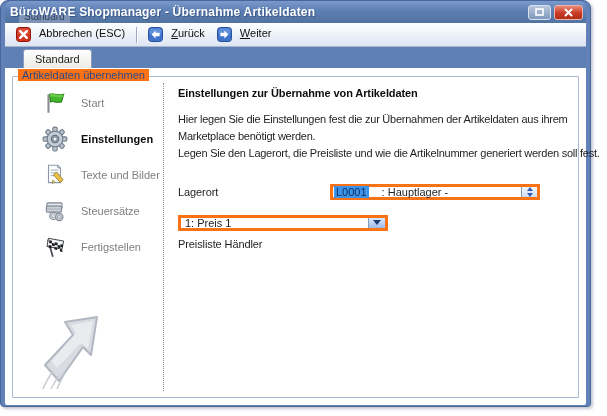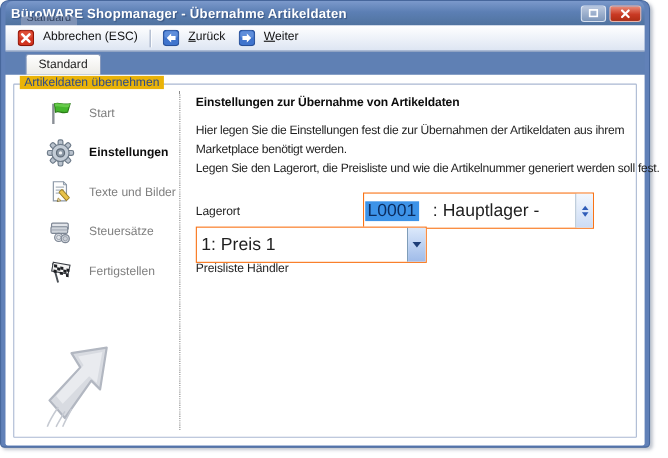--- a/index.html
+++ b/index.html
@@ -53,43 +53,43 @@
   .tab {
     position:absolute; left:18px; bottom:0; height:18px; padding:0 11px;
     background:linear-gradient(#ffffff,#ecebe6); border:1px solid #8b9cbd; border-bottom:none;
     border-radius:3px 3px 0 0; font-size:11px; color:#1d1d1d;
     display:flex; align-items:center;
   }
   
   .mainpanel { position:relative; height:337px; background:#ffffff; border-radius:0 0 2px 2px; }
   .groupbox { position:absolute; left:7px; right:7px; top:8px; bottom:7px; border:1px solid #aab8d2; border-radius:1px; }
   .groupbox-label {
-    position:absolute; top:-8px; left:5px; background:#eab308; padding:0 4px;
+    position:absolute; top:-8px; left:5px; background:#f97316; padding:0 4px;
     font-size:11px; color:#2c4a88;
   }
   
   .sidebar { position:absolute; left:28px; top:10px; width:120px; }
   .step { display:flex; align-items:center; gap:13px; height:32px; margin-bottom:4px; cursor:default; }
   .step-label { font-size:11px; color:#7f7f7f; }
   .step.active .step-label { font-weight:bold; color:#0d0d0d; }
   .step-icon { width:27px; height:27px; flex:none; display:flex; align-items:center; justify-content:center; }
   .dotsep { position:absolute; left:150px; top:6px; bottom:6px; width:0; border-left:1px dotted #8a8a8a; }
   
   .content { position:absolute; left:165px; top:10px; right:10px; }
   .heading { font-size:11px; font-weight:bold; color:#0d0d0d; letter-spacing:-.1px; }
   .intro { margin-top:12px; }
   .intro .line { font-size:11px; color:#1f1f1f; line-height:17px; white-space:nowrap; letter-spacing:-.25px; }
   .form { margin-top:20px; }
   .form-row { display:flex; align-items:center; height:19px; }
   .gap13 { height:12px; }
   .gap2 { height:2px; }
   .form-label { width:152px; flex:none; font-size:11px; color:#1f1f1f; letter-spacing:-.1px; }
   .field {
-    width:210px; height:33px; border:1px solid #f97316; background:#fff;
-    display:flex; align-items:center; font-size:16px; color:#1f1f1f;
+    width:210px; height:16px; border:3px solid #f97316; background:#fff;
+    display:flex; align-items:center; font-size:11px; color:#1f1f1f;
     position:relative; box-sizing:border-box; flex:none;
   }
   .field .sel { background:#3d93e8; color:#0c2c5e; padding:0 2px; margin-left:1px; }
   .field .rest { margin-left:13px; }
   .spinner {
     position:absolute; right:0; top:0; bottom:0; width:15px;
     border-left:1px solid #7f9db9; background:linear-gradient(#f2f7fe,#ccdcf5);
     display:flex; flex-direction:column; align-items:center; justify-content:center; gap:2px;
     border-radius:0 1px 1px 0;
   }

